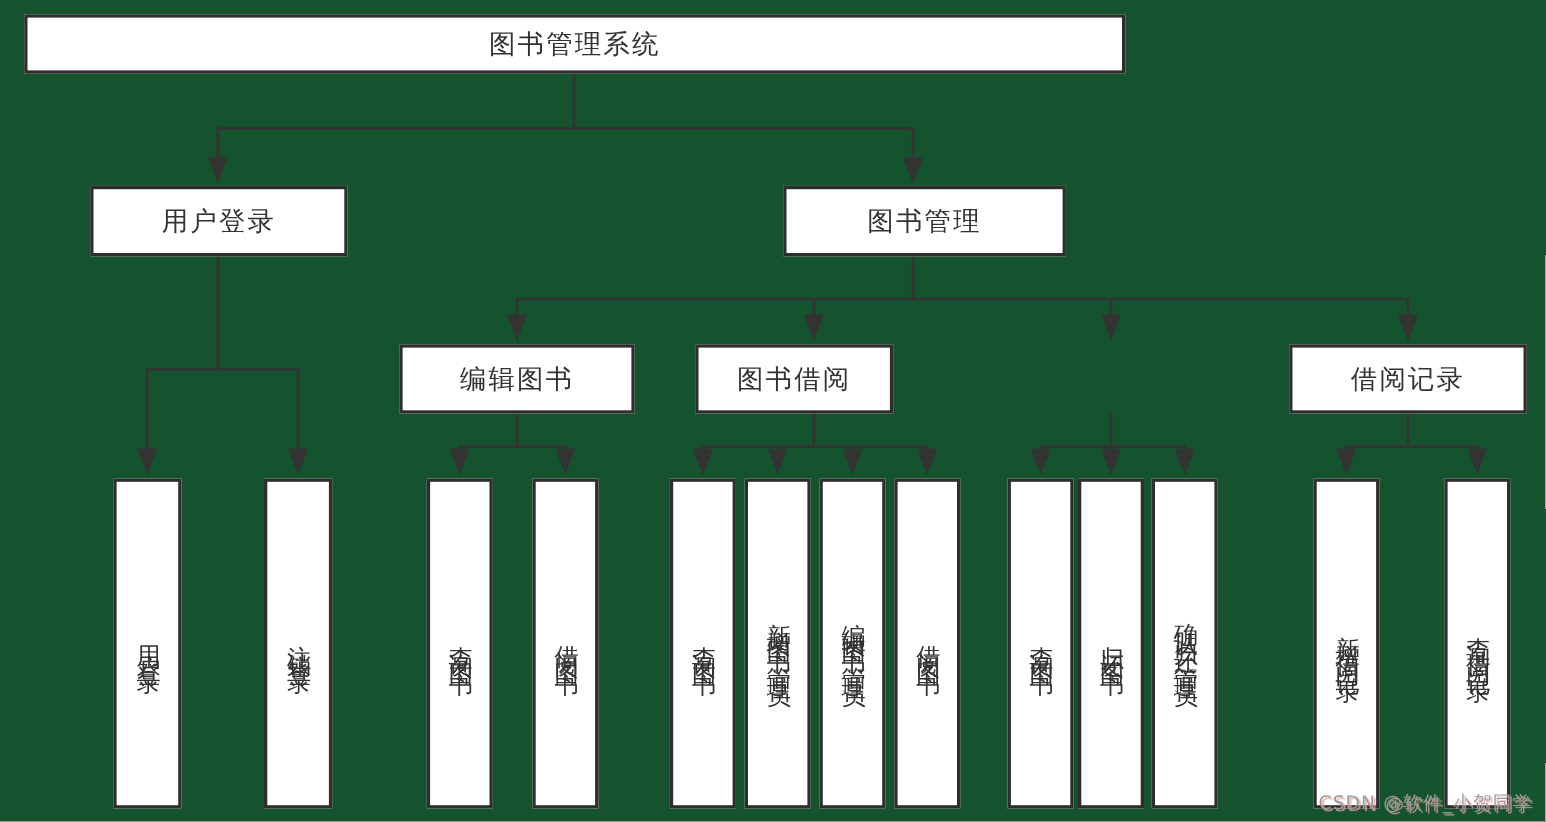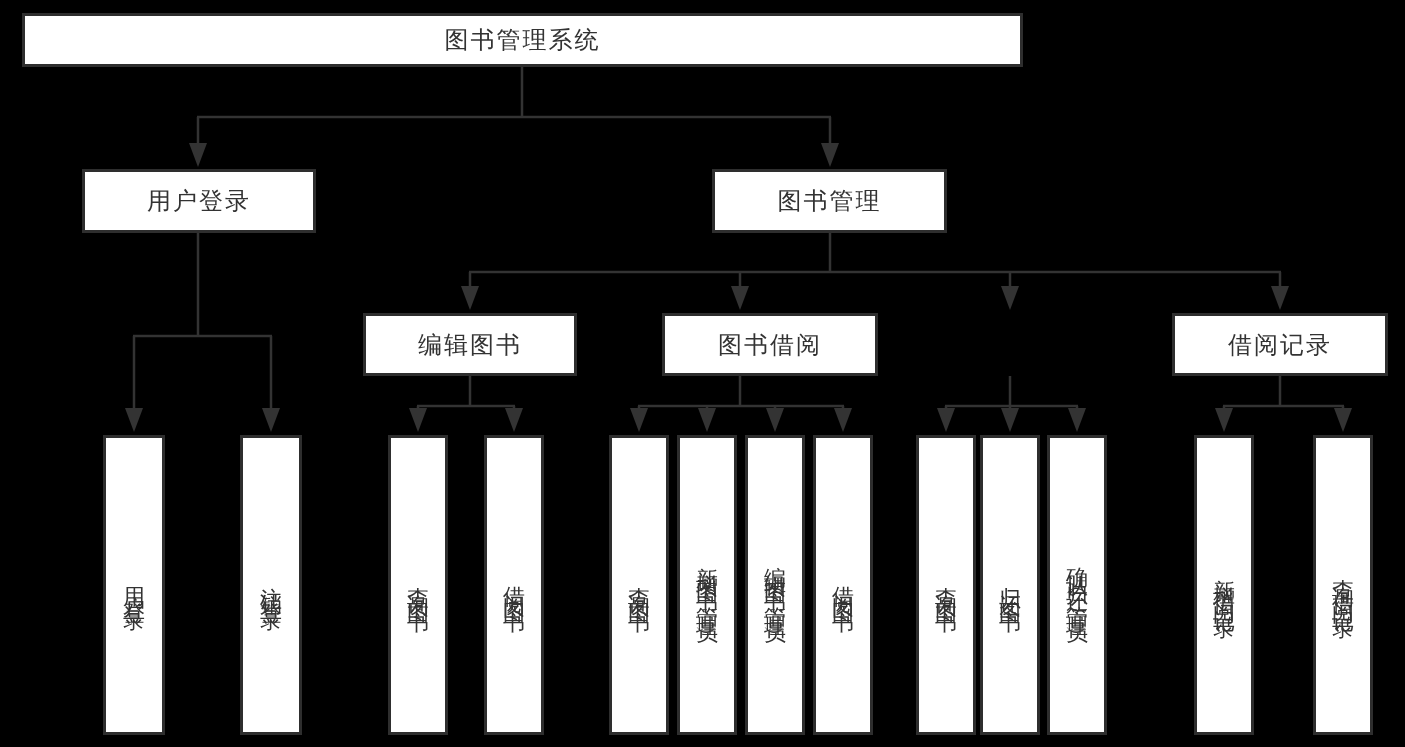--- a/index.html
+++ b/index.html
@@ -1,19 +1,19 @@
 <!DOCTYPE html>
 <html><head>
 <meta charset="utf-8">
 <style>
   html,body{margin:0;padding:0;background:#ffffff;}
   #stage{
     position:relative;
     width:1405px;height:747px;
-    background:#000000;
+    background:#14532d;
     font-family:"DejaVu Sans","Liberation Sans",sans-serif;
     overflow:hidden;
   }
   #connectors{position:absolute;left:0;top:0;pointer-events:none;}
   .hbox{
     position:absolute;
     box-sizing:border-box;
     border:3px solid #2e2e2e;
     background:#ffffff;
     display:flex;align-items:center;justify-content:center;
@@ -113,24 +113,24 @@
       <polygon points="1001,408 1019,408 1010,432"></polygon>
       <polygon points="1068,408 1086,408 1077,432"></polygon>
       <polygon points="1215,408 1233,408 1224,432"></polygon>
       <polygon points="1334,408 1352,408 1343,432"></polygon>
     </g>
   </svg>
 
   <div class="hbox" style="left:22px;top:13px;width:1001px;height:54px;">图书管理系统</div>
 
   <div class="hbox" style="left:82px;top:169px;width:234px;height:64px;">用户登录</div>
-  <div class="hbox" style="left:712px;top:169px;width:235px;height:64px;">图书管理</div>
+  <div class="hbox" style="left:712px;top:169px;width:257px;height:64px;">图书管理</div>
 
   <div class="hbox" style="left:363px;top:313px;width:214px;height:63px;">编辑图书</div>
-  <div class="hbox" style="left:632px;top:313px;width:216px;height:63px;margin-left:30px;">图书借阅</div>
+  <div class="hbox" style="left:632px;top:313px;width:180px;height:63px;">图书借阅</div>
   <div class="hbox" style="left:1172px;top:313px;width:216px;height:63px;">借阅记录</div>
 
   <div class="vbox" style="left:103px;top:435px;width:62px;">
     <span>用户登录</span>
   </div>
   <div class="vbox" style="left:240px;top:435px;width:62px;">
     <span>注销登录</span>
   </div>
   <div class="vbox" style="left:388px;top:435px;">
     <span>查询图书</span>
@@ -159,13 +159,14 @@
   <div class="vbox" style="left:1047px;top:435px;">
     <span>确认归还（管理员）</span>
   </div>
   <div class="vbox" style="left:1194px;top:435px;">
     <span>新增借阅记录</span>
   </div>
   <div class="vbox" style="left:1313px;top:435px;">
     <span>查询借阅记录</span>
   </div>
 
+  <div class="watermark">CSDN @软件_小贺同学</div>
 </div>
 
 </body></html>

